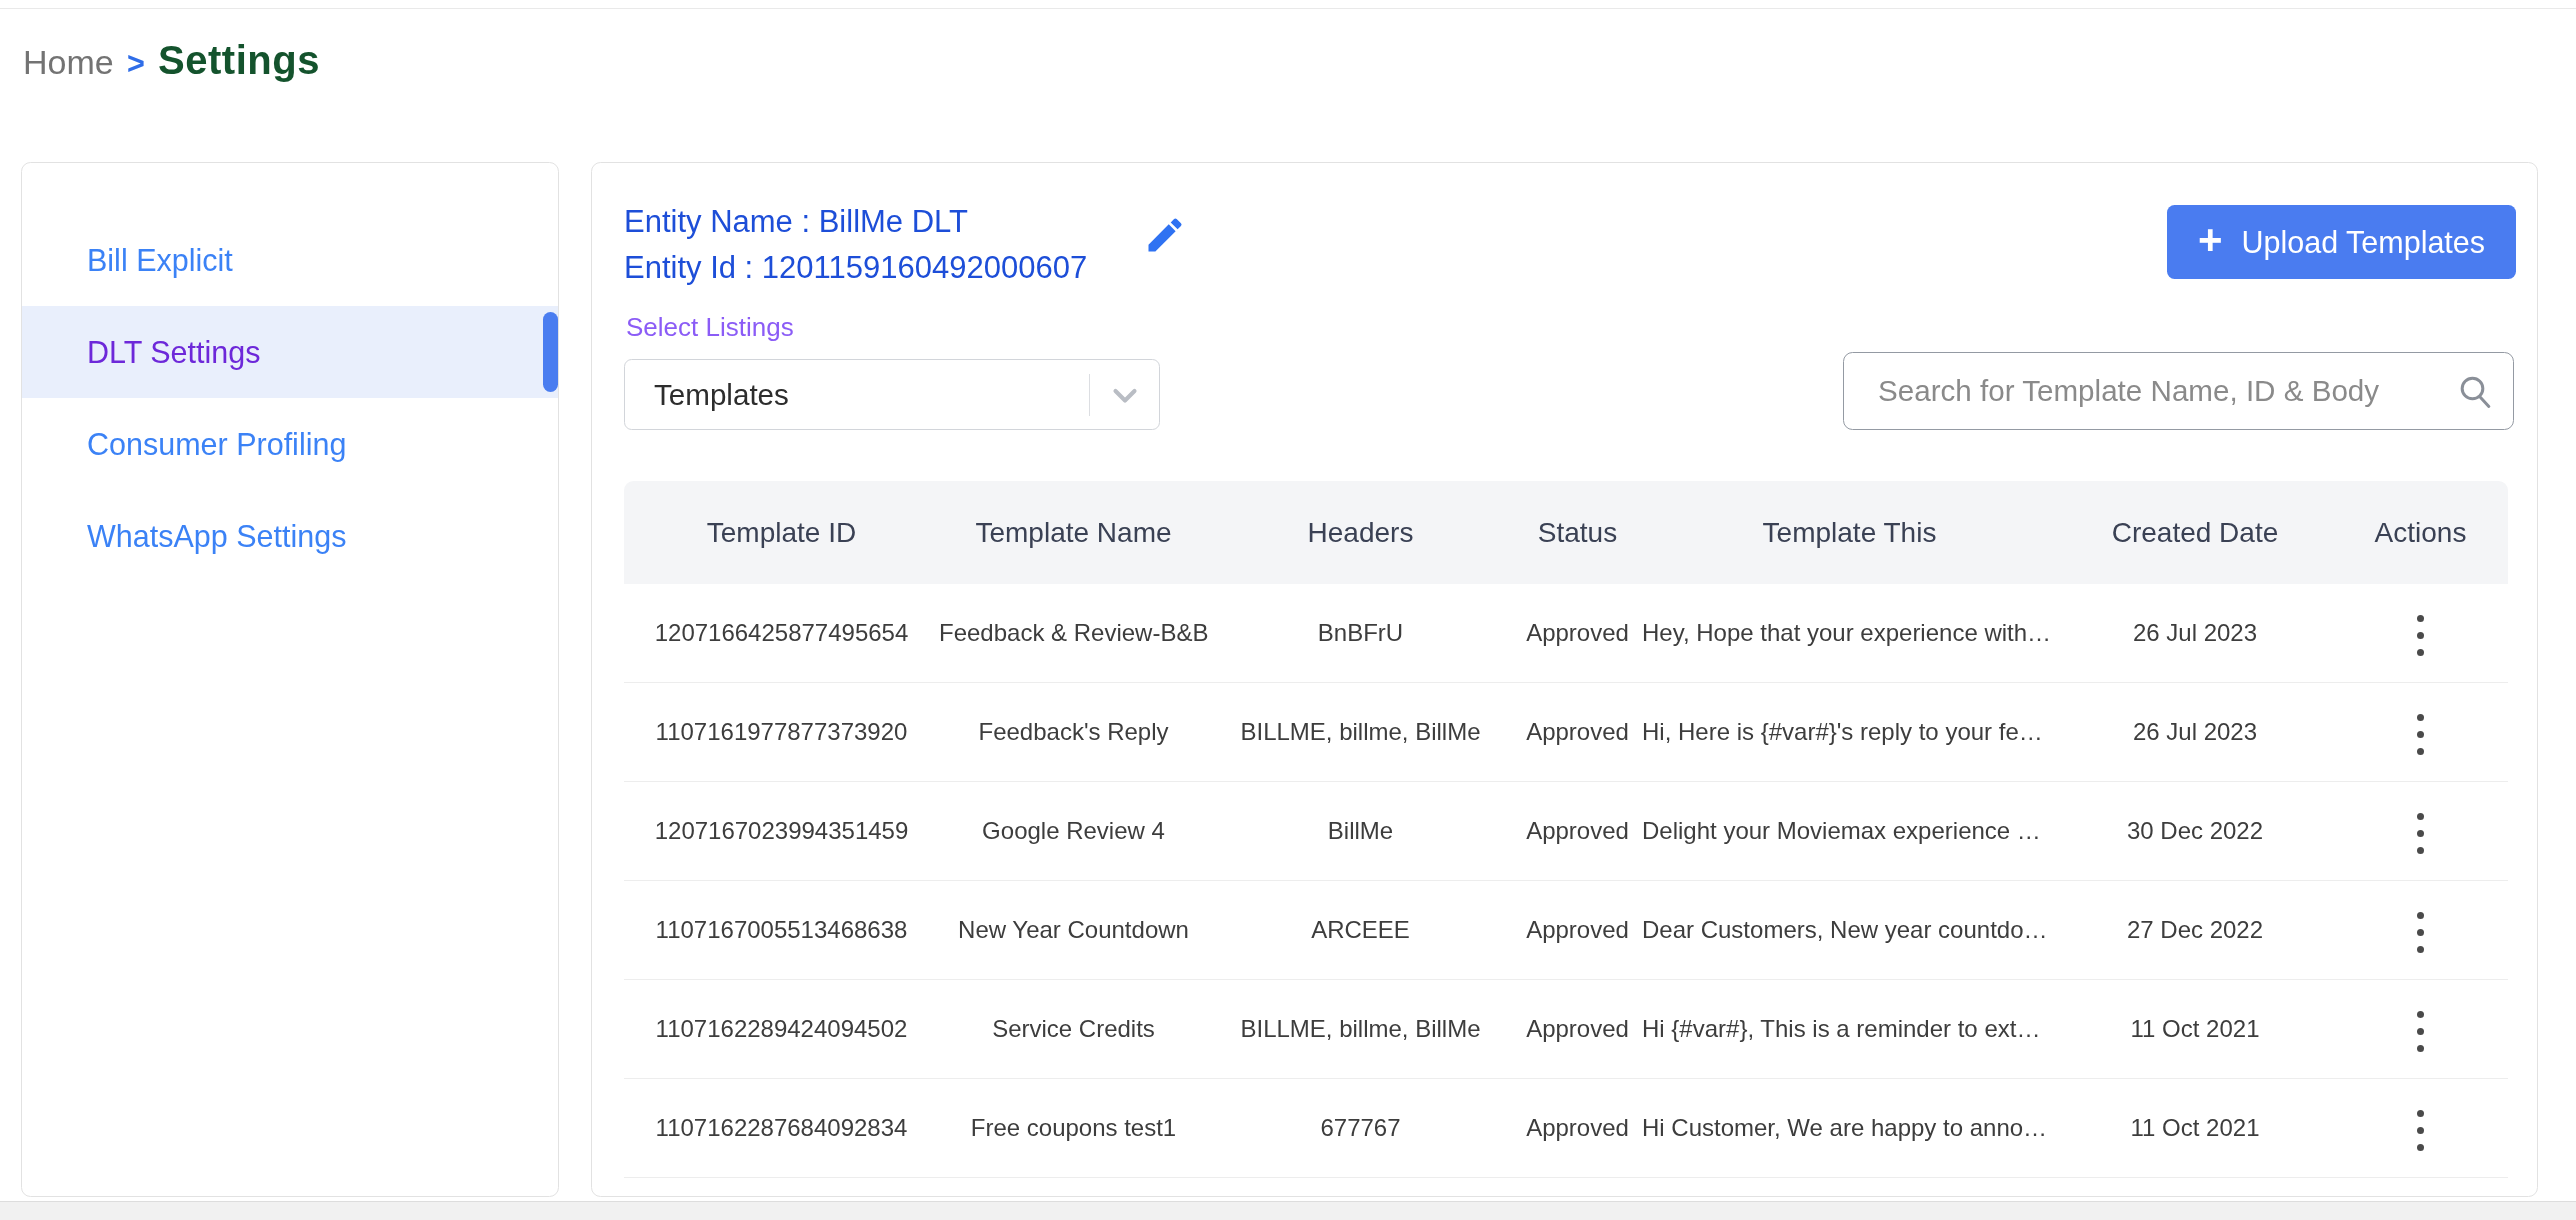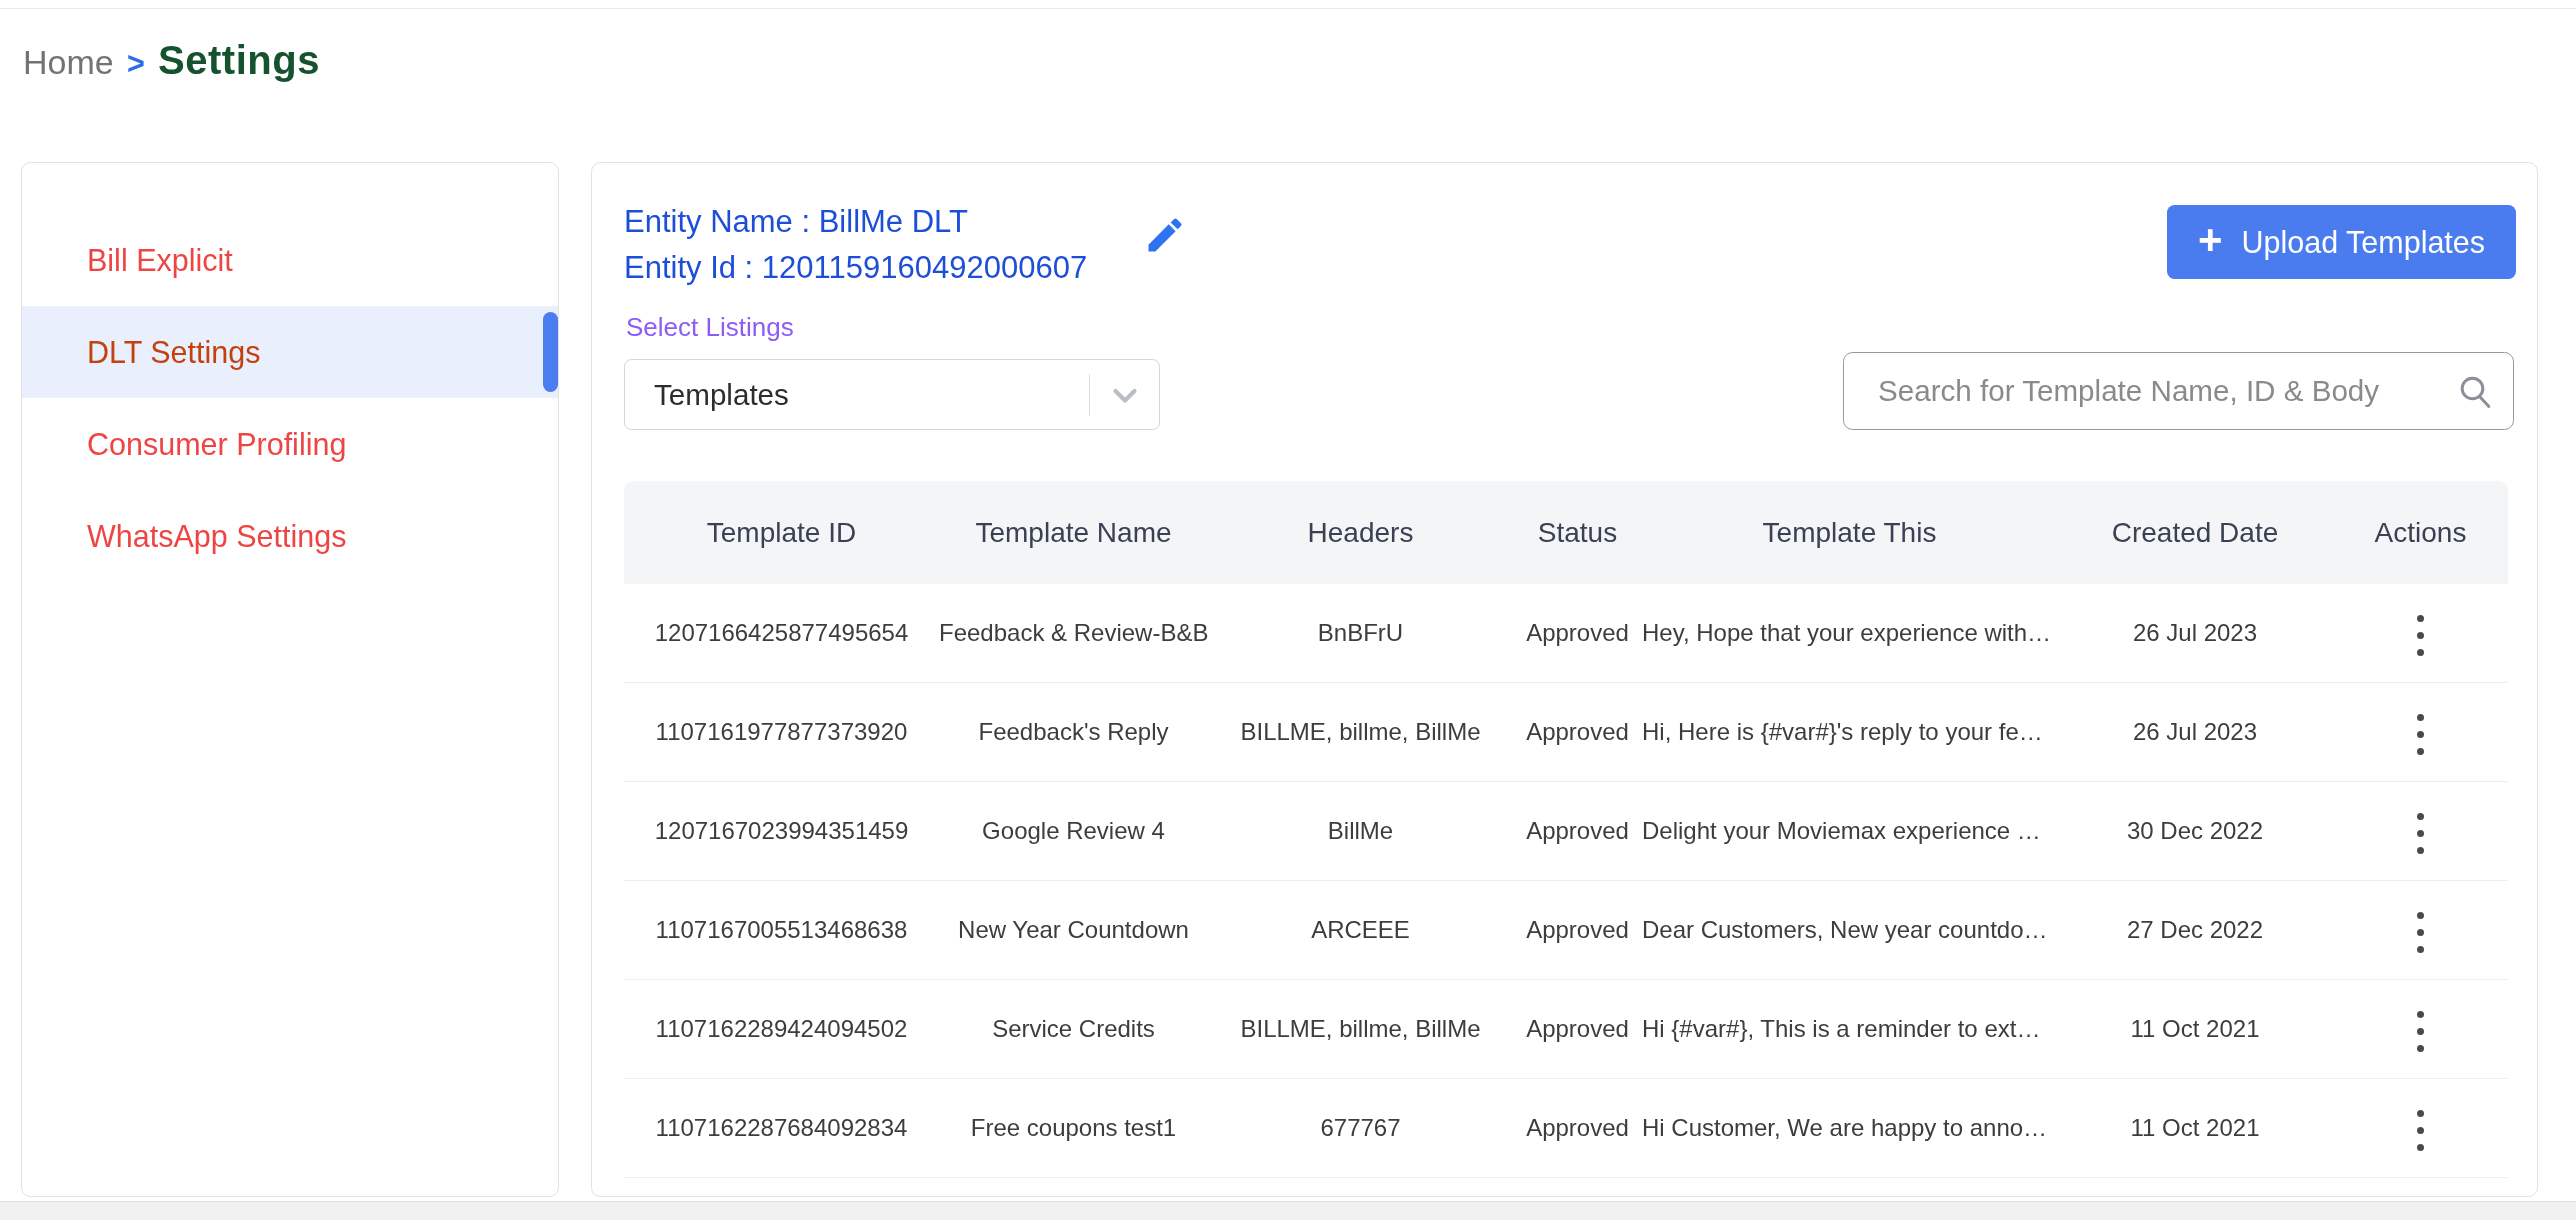--- a/index.html
+++ b/index.html
@@ -11,22 +11,22 @@
   
   .breadcrumb { position:absolute; left:23px; top:38px; display:flex; align-items:baseline; gap:13.3px; }
   .crumb-home { color:#737373; font-size:34px; cursor:pointer; }
   .crumb-sep  { color:#2f6de8; font-size:30.5px; font-weight:bold; }
   .crumb-current { color:#14532d; font-size:40px; font-weight:bold; letter-spacing:0.5px; }
 
   
   .sidebar { position:absolute; left:21px; top:162px; width:538px; height:1035px;
     background:#ffffff; border:1px solid #e2e2e2; border-radius:9.5px; overflow:hidden; }
   .side-item { position:relative; height:92px; display:flex; align-items:center;
-    padding-left:65px; font-size:30.5px; color:#ef4444; cursor:pointer; }
-  .side-item.active { background:#e9effc; color:#c2410c; }
+    padding-left:65px; font-size:30.5px; color:#3b82f6; cursor:pointer; }
+  .side-item.active { background:#e9effc; color:#6d28d9; }
   .side-item.active::after { content:""; position:absolute; right:0; top:5.7px; bottom:5.7px;
     width:15.3px; background:#4a7df0; border-radius:7.6px; }
   .sidebar .spacer-top { height:51px; }
 
   
   .main-card { position:absolute; left:591px; top:162px; width:1947px; height:1035px;
     background:#ffffff; border:1px solid #e2e2e2; border-radius:9.5px; }
 
   .entity-block { position:absolute; left:32px; top:36px; color:#1d4ed8; font-size:31px; line-height:46px; }
   .edit-pencil { position:absolute; left:551px; top:50px; width:44px; height:44px; cursor:pointer; }

